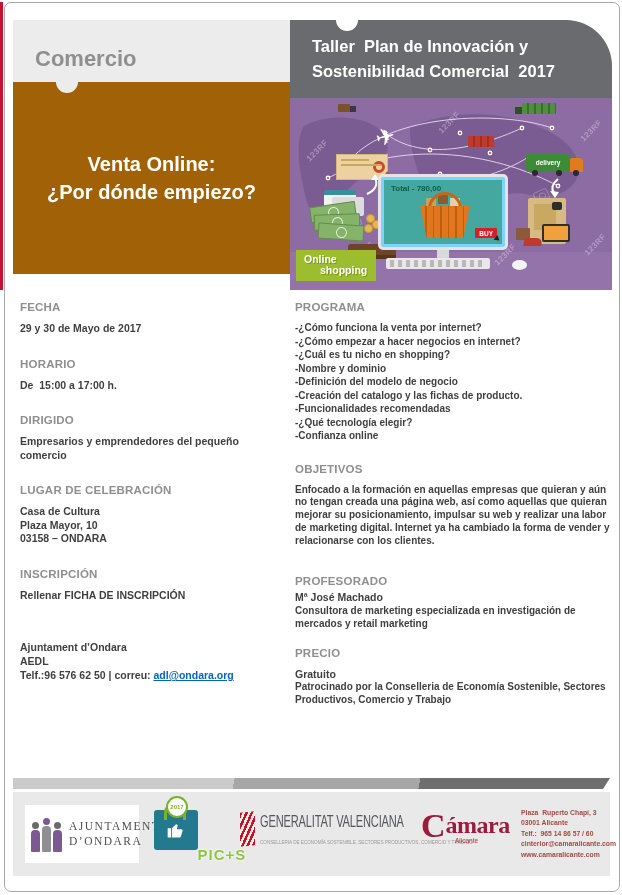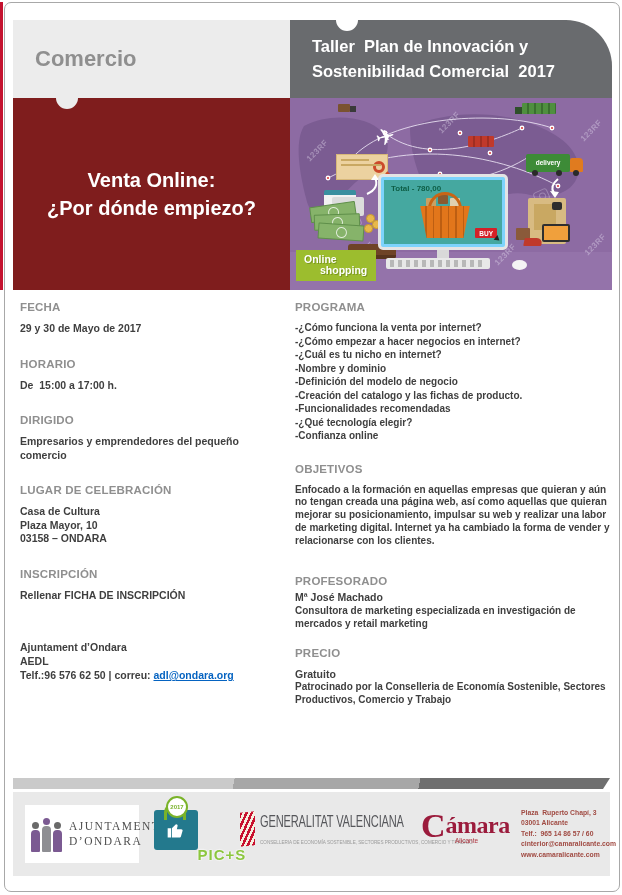--- a/index.html
+++ b/index.html
@@ -18,22 +18,22 @@
   .comercio-box .lbl { position:absolute; left:22px; top:50%; transform:translateY(-50%);
     font-size:22px; font-weight:700; color:#8f8f8f; }
   .taller-box { position:absolute; left:290px; top:20px; width:322px; height:78px;
     background:#696B6E; border-top-right-radius:46px; }
   .taller-box .txt { position:absolute; left:22px; top:14px; color:#fff; font-weight:700;
     font-size:16.5px; line-height:25px; }
   .notch { position:absolute; width:22px; height:22px; border-radius:50%; }
   .taller-notch { left:46px; top:-11px; background:#fff; }
   .red-notch { left:43px; top:-11px; background:#ECECEC; }
 
-  .redcourse-box { position:absolute; left:13px; top:98px; width:277px; height:192px;
-    background:#7f1d1d; display:flex; flex-direction:column; justify-content:center; align-items:center; }
+  .redcourse-box { position:absolute; left:13px; top:82px; width:277px; height:192px;
+    background:#a16207; display:flex; flex-direction:column; justify-content:center; align-items:center; }
   .redcourse-box .txt { color:#fff; font-weight:700; font-size:20px; line-height:28px; text-align:center; }
 
   
   .illus { position:absolute; left:290px; top:98px; width:322px; height:192px;
     background:#8D6BA3; overflow:hidden; }
   .illus .floor { position:absolute; left:0; bottom:0; width:100%; height:38px; background:#9473AA; }
   .illus svg.maproutes { position:absolute; left:0; top:0; }
   .wm { position:absolute; font-size:8px; font-weight:700; letter-spacing:.5px;
     color:rgba(235,228,245,.38); transform:rotate(-45deg); }
   .cam-badge { position:absolute; width:15px; height:12px; border:1.5px solid rgba(235,228,245,.3);
@@ -342,21 +342,21 @@
       <div class="sec-line"><span class="t">Telf.:96 576 62 50 | correu: </span><a href="#" class="email-link t">adl@ondara.org</a></div>
     </div>
   </div>
 
   <div class="col col-right">
     <div>
       <div class="sec-h gap8 t">PROGRAMA</div>
       <div class="list">
         <div class="sec-line t">-¿Cómo funciona la venta por internet?</div>
         <div class="sec-line t">-¿Cómo empezar a hacer negocios en internet?</div>
-        <div class="sec-line t">-¿Cuál es tu nicho en internet?</div>
+        <div class="sec-line t">-¿Cuál es tu nicho en shopping?</div>
         <div class="sec-line t">-Nombre y dominio</div>
         <div class="sec-line t">-Definición del modelo de negocio</div>
         <div class="sec-line t">-Creación del catalogo y las fichas de producto.</div>
         <div class="sec-line t">-Funcionalidades recomendadas</div>
         <div class="sec-line t">-¿Qué tecnología elegir?</div>
         <div class="sec-line t">-Confianza online</div>
       </div>
     </div>
     <div class="mt-objetivos">
       <div class="sec-h t">OBJETIVOS</div>

